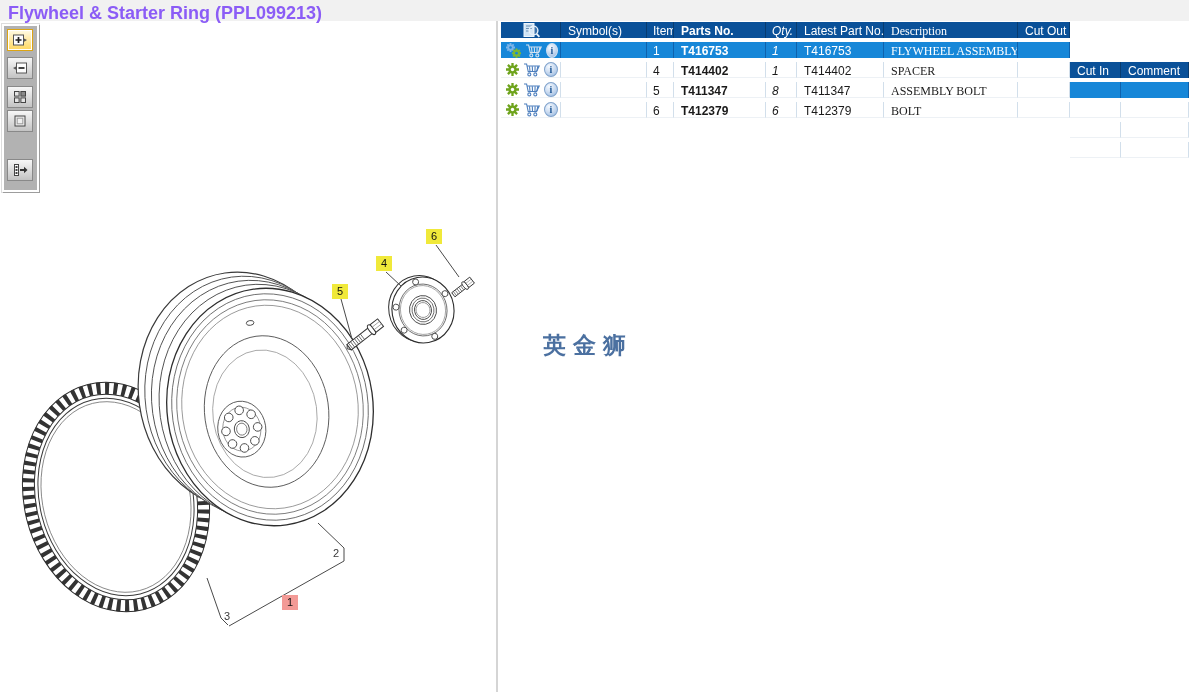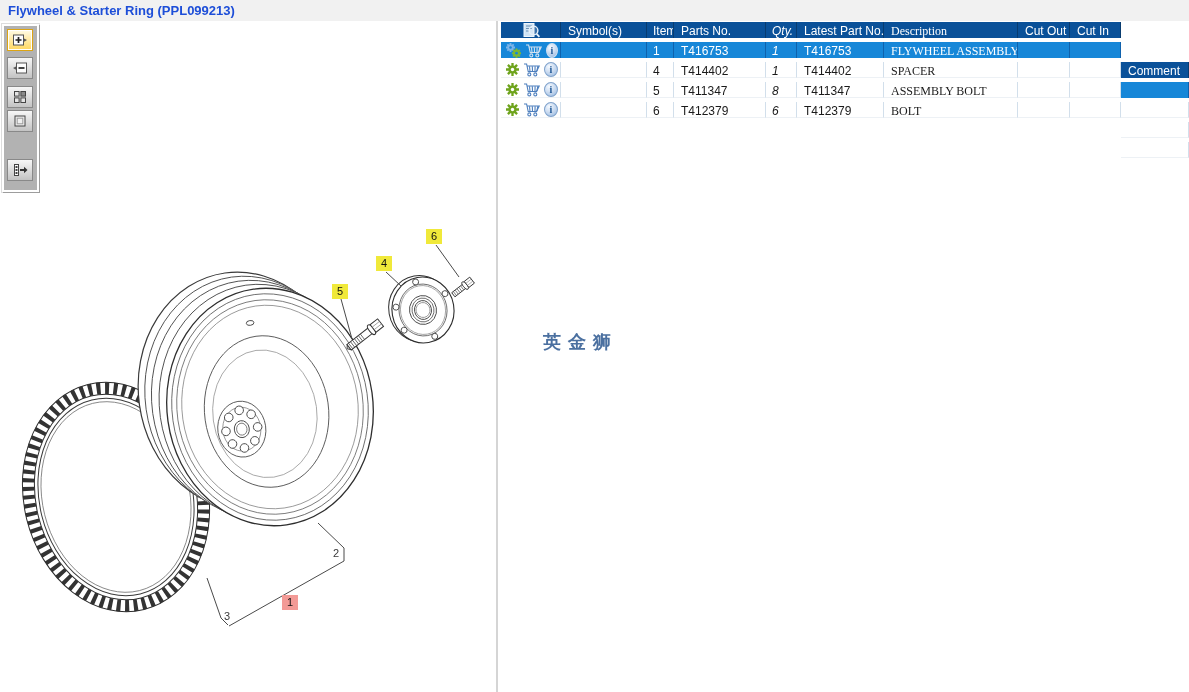--- a/index.html
+++ b/index.html
@@ -6,21 +6,21 @@
   body{
     width:1189px;height:692px;position:relative;overflow:hidden;
     background:#ffffff;font-family:"Liberation Sans","DejaVu Sans",sans-serif;
   }
   
   .titlebar{
     position:absolute;left:0;top:0;width:1189px;height:21px;
     background:#f1f1f1;
   }
   .titlebar .title{
-    position:absolute;left:8px;top:3px;font-size:13px;font-weight:bold;color:#1d4ed8;
+    position:absolute;left:8px;top:3px;font-size:18px;font-weight:bold;color:#8b5cf6;
   }
   
   .pane-divider{position:absolute;left:496px;top:21px;width:2px;height:671px;background:#d5d5d5;}
   
   .tool-panel{
     position:absolute;left:2px;top:24px;width:37px;height:168px;
     background:#b2b2b2;border:2px solid #ffffff;box-sizing:border-box;
     box-shadow:1px 1px 0 #9d9d9d, 0 0 0 1px #dddddd;
   }
   .tb-btn{
@@ -37,21 +37,21 @@
   .diagram-svg{position:absolute;left:0;top:22px;}
   .callout{
     position:absolute;width:16px;height:15px;text-align:center;
     font-size:11px;line-height:15px;color:#111;
   }
   .callout.yellow{background:#f0e93a;}
   .callout.red{background:#f39a96;}
   .callout.plain{background:none;color:#3a3a3a;width:12px;}
   .watermark{
     position:absolute;left:543px;top:330px;
-    font-size:18px;font-weight:bold;color:#4b70a0;letter-spacing:7px;
+    font-size:23px;font-weight:bold;color:#4b70a0;letter-spacing:7px;
     font-family:"DejaVu Sans",sans-serif;white-space:nowrap;
   }
   
   .parts-table{position:absolute;left:501px;top:22px;width:688px;font-size:12px;}
   .trow,.thead{display:flex;height:20px;}
   .cell{
     box-sizing:border-box;height:16px;line-height:19px;
     padding:0 2px 0 7px;overflow:hidden;white-space:nowrap;
   }
   .thead .cell{
@@ -62,26 +62,26 @@
     border-right:1px solid #d2dfeb;border-bottom:1px solid #edf1f5;
   }
   .trow.selected .cell{
     background:#1787d8;color:#ffffff;
     border-right:1px solid #0f62ad;border-bottom:none;
   }
   .col-icons{flex:0 0 60px;padding-left:4px;display:flex;align-items:center;gap:3px;}
   .thead .col-icons{justify-content:center;}
   .col-symbols{flex:0 0 86px;}
   .col-item{flex:0 0 27px;padding-left:6px;}
-  .col-parts{flex:0 0 92px;}
+  .col-parts{flex:0 0 92px;font-weight:bold;}
   .col-qty{flex:0 0 31px;padding-left:6px;font-style:italic;}
   .col-latest{flex:0 0 87px;}
   .col-desc{flex:0 0 134px;font-family:Liberation Serif, serif;}
   .col-cutout{flex:0 0 52px;}
-  .col-cutin{flex:0 0 51px;}
+  .col-cutin{flex:0 0 51px;margin-top:40px;}
   .col-comment{flex:0 0 68px;margin-top:40px;}
   .icon-btn{display:inline-flex;align-items:center;justify-content:center;cursor:pointer;background:none;border:none;padding:0;}
   .info-sphere{
     width:15px;height:15px;border-radius:50%;
     background:radial-gradient(circle at 35% 28%,#f6faff,#c3d6ee 55%,#8fb2dc);
     border:1px solid #7fa2cc;box-sizing:border-box;
     color:#1f5796;font-size:10px;font-weight:bold;line-height:13px;text-align:center;
     font-family:"Liberation Serif",serif;
   }
   .trow.selected .info-sphere{border-color:#cfe0f2;}

